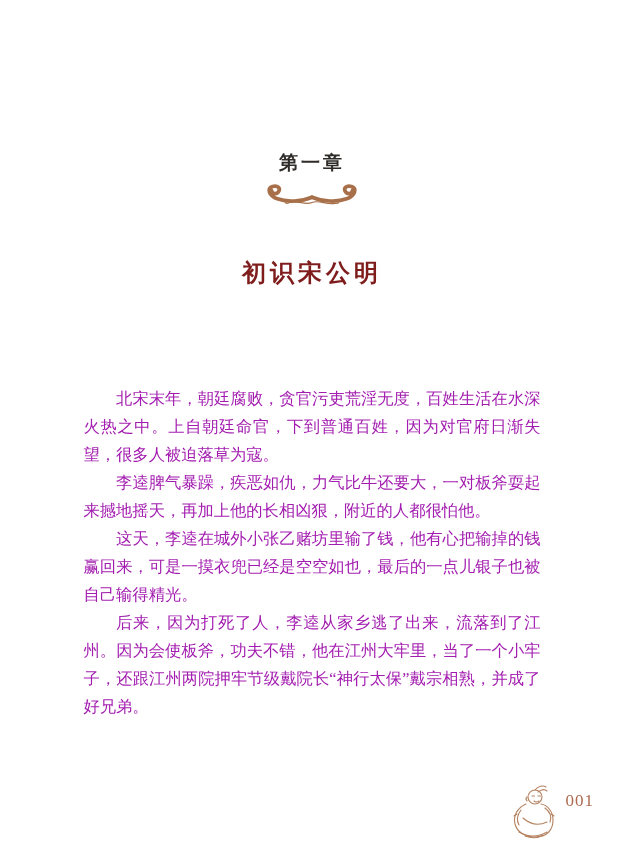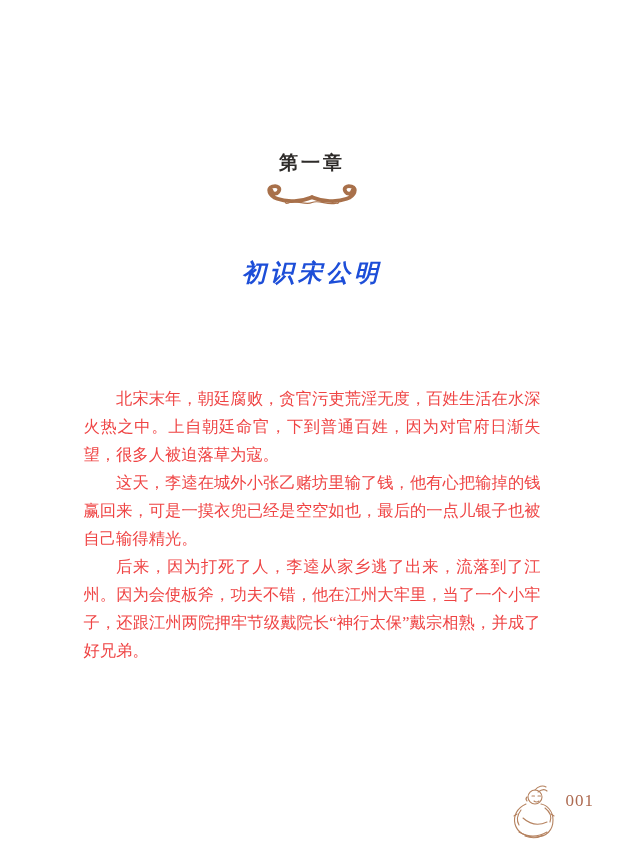--- a/index.html
+++ b/index.html
@@ -26,30 +26,29 @@
     width: 112px;
     margin: 0 auto;
   }
   .ornament svg { display: block; width: 112px; height: 36px; }
   .chapter-title {
     margin: 46px 0 0 0;
     text-align: center;
     font-size: 24px;
     line-height: 31px;
     font-weight: 700;
-    color: #1d4ed8;
+    color: #7f1d1d;
     letter-spacing: 4px;
-    font-style: italic;
   }
   .body-text {
     width: 457px;
     margin: 96px auto 4px auto;
     font-size: 16.3px;
     line-height: 28px;
-    color: #ef4444;
+    color: #a21caf;
     text-align: justify;
   }
   .body-text p {
     margin: 0;
     text-indent: 2em;
   }
   .emph {
     position: relative;
   }
   .emph::after {
@@ -97,20 +96,21 @@
       </g>
     </svg>
   </div>
 
   <h1 class="chapter-title">初识宋公明</h1>
 
   <main class="body-text">
     <p><span>北宋末年，朝廷腐败，贪官污吏荒淫无度，百姓生活在水深火热之中。上自朝廷命官，下到普通百姓，因为对官府日渐失望，很多人被迫落草为寇。</span></p>
 
 
+    <p><span>李逵脾气暴躁，疾恶如仇，力气比牛还要大，一对板斧耍起来撼地摇天，再加上他的长相凶狠，附近的人都很怕他。</span></p>
 
     <p><span>这天，李逵在城外小张乙赌坊里输了钱，他有心把输掉的钱赢回来，可是一摸衣兜已经是空空如也，最后的一点儿银子也被自己输得精光。</span></p>
 
     <p><span>后来，因为打死了人，李逵从家乡逃了出来，流落到了江州。因为会使板斧，功夫不错，他在江州大牢里，当了一个小牢子，还跟江州两院押牢节级戴院长“神行太保”戴宗相熟，并成了好兄弟。</span></p>
   </main>
 
   <footer class="footer">
     <span class="sketch">
       <svg viewBox="0 0 56 56" xmlns="http://www.w3.org/2000/svg">
         <g fill="none" stroke="#b5825f" stroke-width="1.1" stroke-linecap="round">

